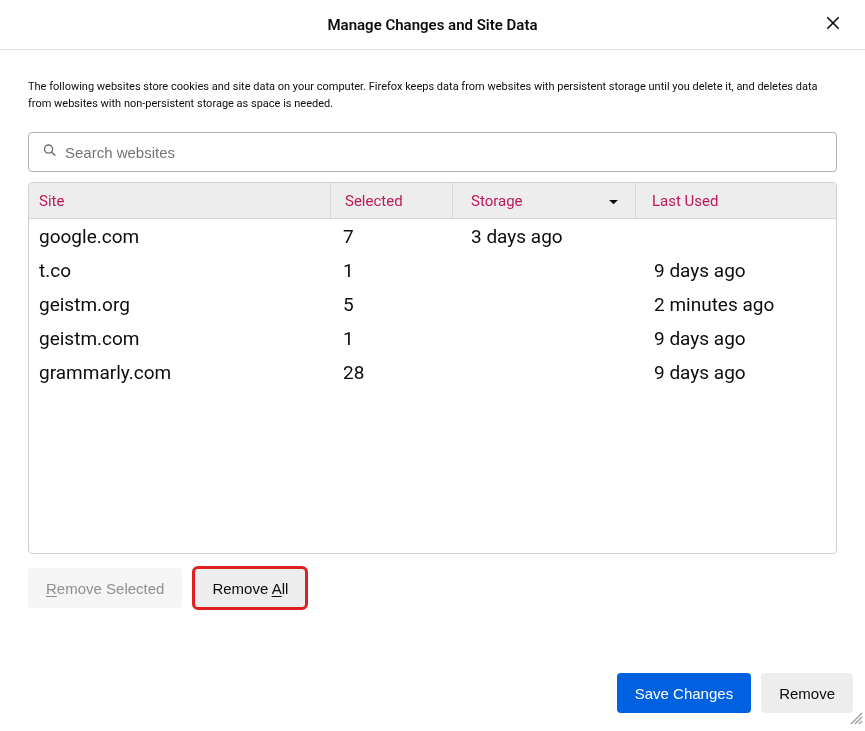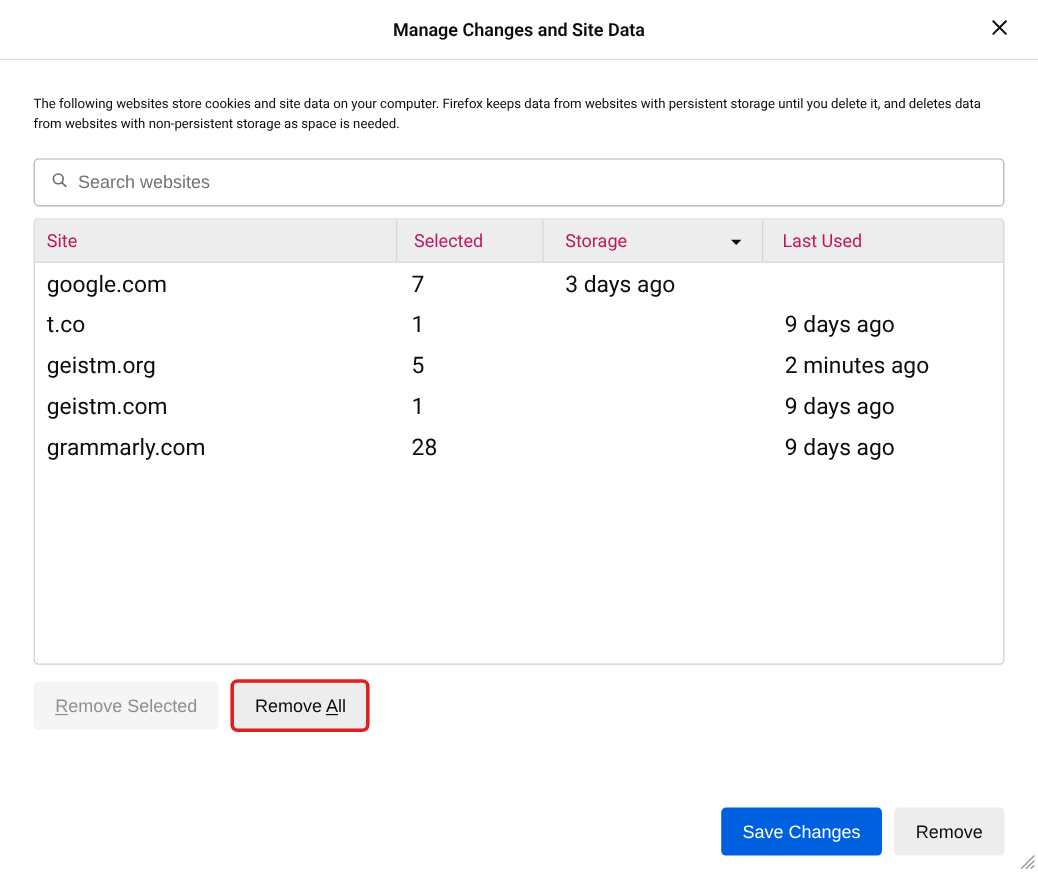--- a/index.html
+++ b/index.html
@@ -164,21 +164,21 @@
       outline-offset: -1px;
       font-weight: 500;
     }
     .ul-letter {
       text-decoration: underline;
       text-underline-offset: 2px;
     }
     .footer {
       position: absolute;
       bottom: 18px;
-      right: 28px;
+      right: 12px;
       display: flex;
       gap: 10px;
     }
     .btn-primary {
       background: #0061e0;
       color: #fff;
       font-weight: 500;
     }
     .resize-grip {
       position: absolute;

